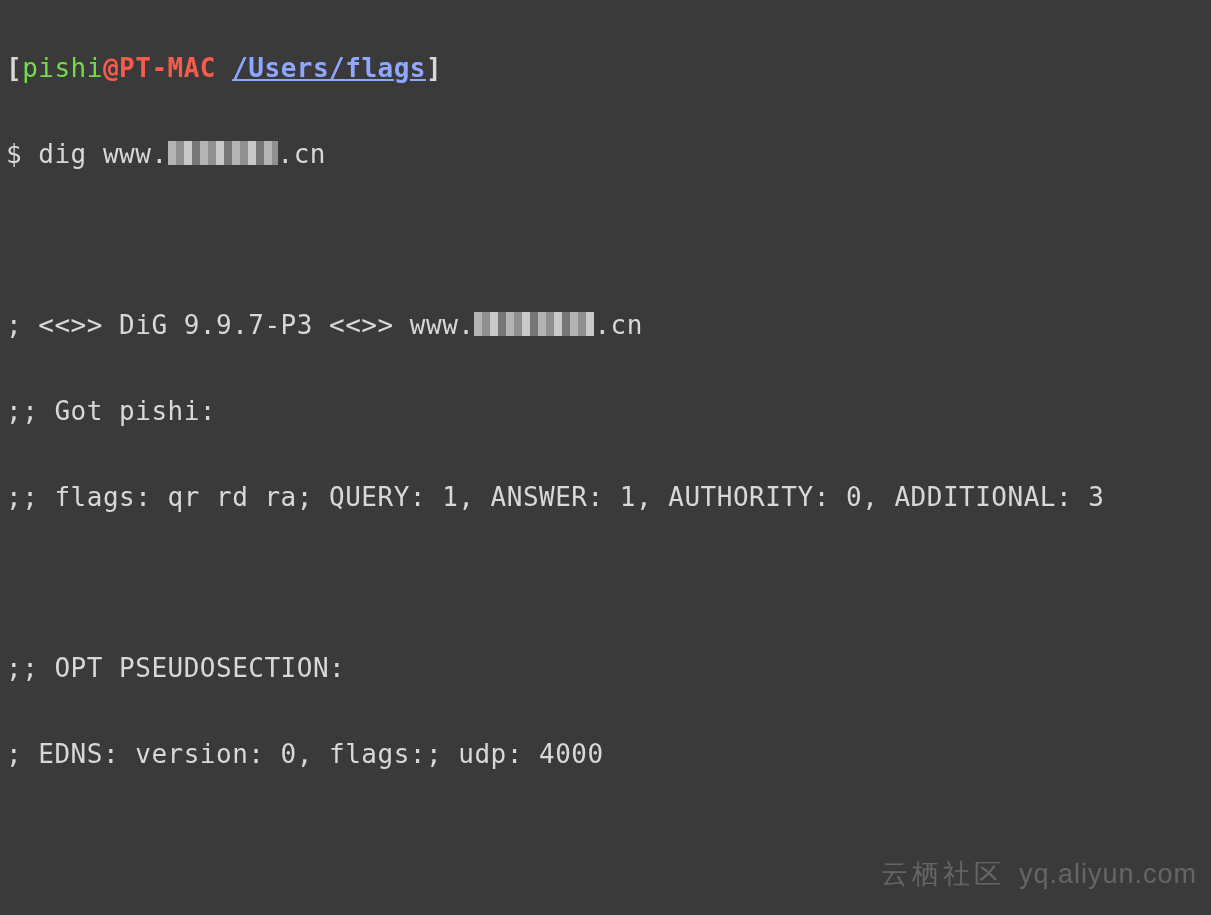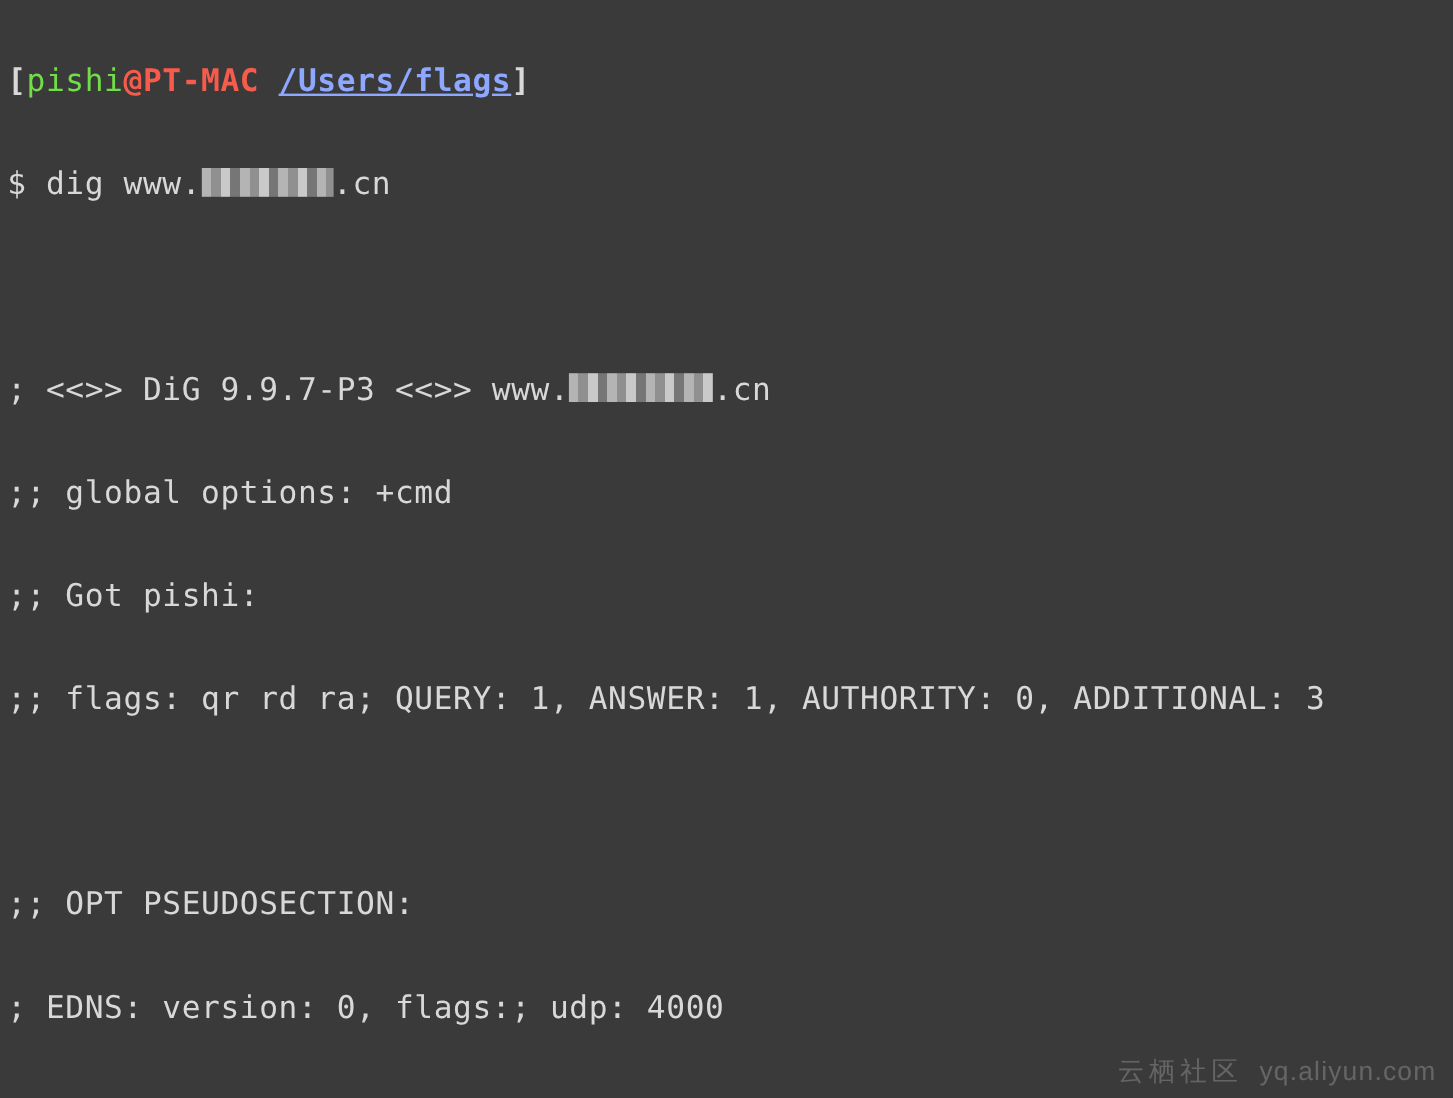--- a/index.html
+++ b/index.html
@@ -34,38 +34,37 @@
         #b0b0b0 0 8px, #8a8a8a 8px 16px,
         #c7c7c7 16px 24px, #6f6f6f 24px 32px);
     filter: contrast(90%) brightness(105%);
   }
   .c-a { width: 110px; }
   .c-b { width: 120px; }
 
   .watermark {
     position: absolute;
     right: 14px;
-    bottom: 4px;
+    bottom: 18px;
     color: rgba(255,255,255,0.22);
     font-family: "Helvetica Neue", Arial, sans-serif;
-    font-size: 22px;
+    font-size: 27px;
     letter-spacing: 1px;
     pointer-events: none;
   }
   .watermark .zh { margin-right: 14px; letter-spacing: 4px; }
 </style>
 </head>
 <body>
 
 <div class="terminal">
 <div><span class="bracket">[</span><span class="green">pishi</span><span class="red">@</span><span class="red">PT-MAC</span><span> </span><span class="blue">/Users/flags</span><span class="bracket">]</span></div>
 <div><span>$ </span><span>dig www.</span><span class="censor c-a"></span><span>.cn</span></div>
 <div>&nbsp;</div>
 <div><span>; &lt;&lt;&gt;&gt; DiG 9.9.7-P3 &lt;&lt;&gt;&gt; www.</span><span class="censor c-b"></span><span>.cn</span></div>
-<div>;; global options: +cmd</div>
 <div>;; Got pishi:</div>
 <div>;; flags: qr rd ra; QUERY: 1, ANSWER: 1, AUTHORITY: 0, ADDITIONAL: 3</div>
 <div>&nbsp;</div>
 <div>;; OPT PSEUDOSECTION:</div>
 <div>; EDNS: version: 0, flags:; udp: 4000</div>
 
 
 
 
 

